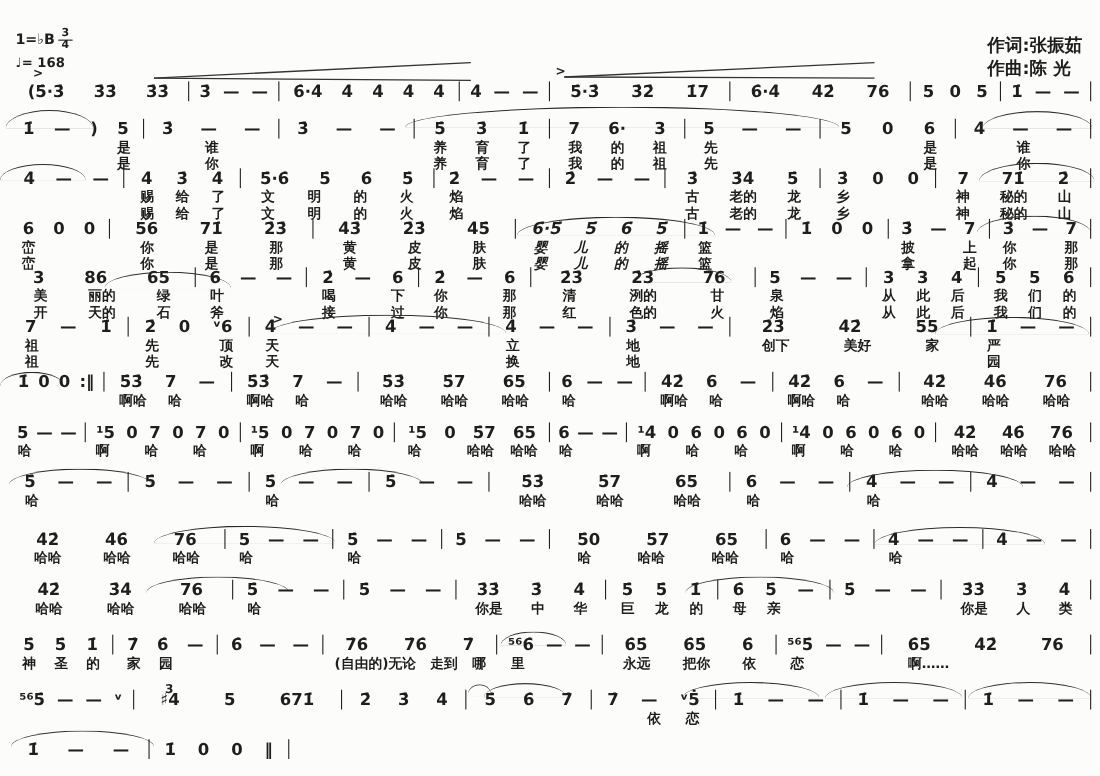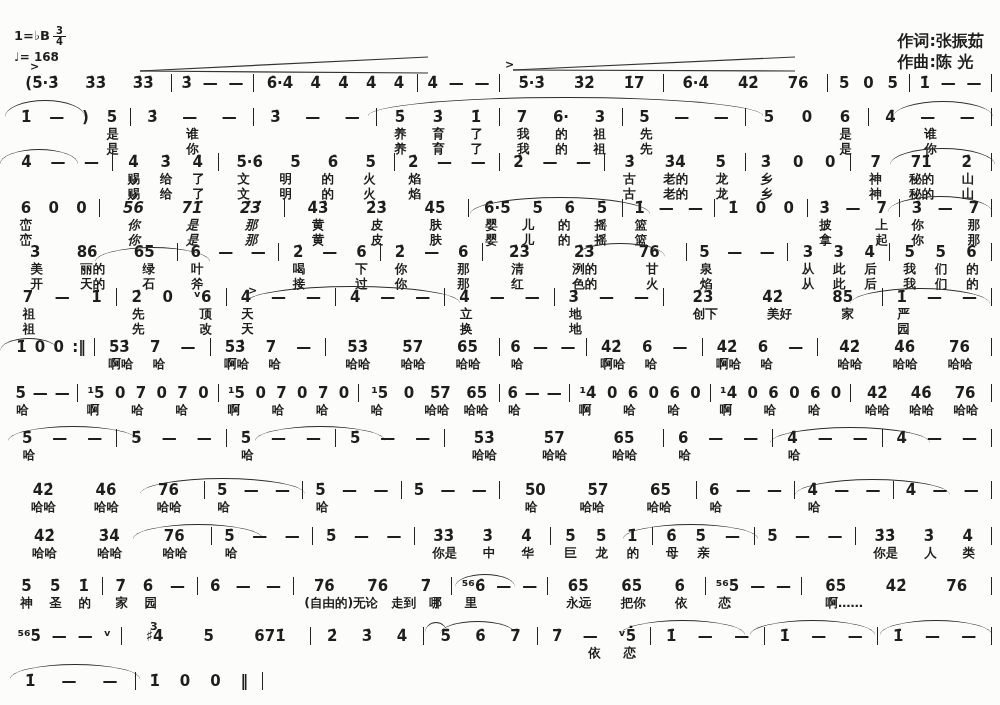--- a/index.html
+++ b/index.html
@@ -376,21 +376,21 @@
             <span class="lyric-token">峦</span>
             <span class="lyric-token">　</span>
             <span class="lyric-token">　</span>
           </div>
           <div class="m-lyric">
             <span class="lyric-token">峦</span>
             <span class="lyric-token">　</span>
             <span class="lyric-token">　</span>
           </div>
         </div>
-        <div class="measure" style="flex-grow: 6; font-style: italic;">
+        <div class="measure" style="flex-grow: 6;">
           <div class="m-notes">
             <span class="note-token">56</span>
             <span class="note-token">71̇</span>
             <span class="note-token">2̇3̇</span>
           </div>
           <div class="m-lyric">
             <span class="lyric-token">你</span>
             <span class="lyric-token">是</span>
             <span class="lyric-token">那</span>
           </div>
@@ -410,21 +410,21 @@
             <span class="lyric-token">黄</span>
             <span class="lyric-token">皮</span>
             <span class="lyric-token">肤</span>
           </div>
           <div class="m-lyric">
             <span class="lyric-token">黄</span>
             <span class="lyric-token">皮</span>
             <span class="lyric-token">肤</span>
           </div>
         </div>
-        <div class="measure" style="flex-grow: 5;">
+        <div class="measure" style="flex-grow: 5; font-style: italic;">
           <div class="m-notes">
             <span class="note-token">6̇·5̇</span>
             <span class="note-token">5̇</span>
             <span class="note-token">6̇</span>
             <span class="note-token">5̇</span>
           </div>
           <div class="m-lyric">
             <span class="lyric-token">婴</span>
             <span class="lyric-token">儿</span>
             <span class="lyric-token">的</span>
@@ -736,21 +736,21 @@
           <div class="m-lyric">
             <span class="lyric-token">地</span>
             <span class="lyric-token">　</span>
             <span class="lyric-token">　</span>
           </div>
         </div>
         <div class="measure" style="flex-grow: 6;">
           <div class="m-notes">
             <span class="note-token">2̇3̇</span>
             <span class="note-token">4̇2̇</span>
-            <span class="note-token">85</span>
+            <span class="note-token">55</span>
           </div>
           <div class="m-lyric">
             <span class="lyric-token">创下</span>
             <span class="lyric-token">美好</span>
             <span class="lyric-token">家</span>
           </div>
         </div>
         <div class="measure" style="flex-grow: 3;">
           <div class="m-notes">
             <span class="note-token">1̇</span>

